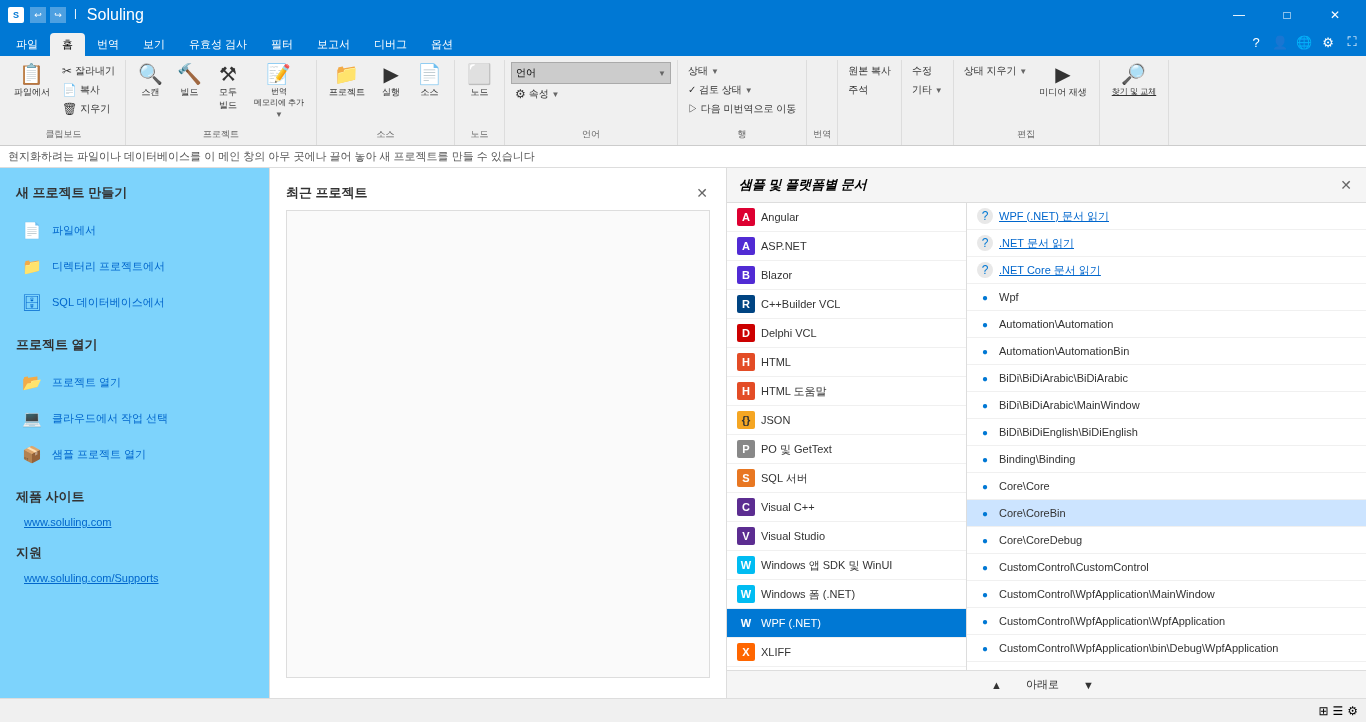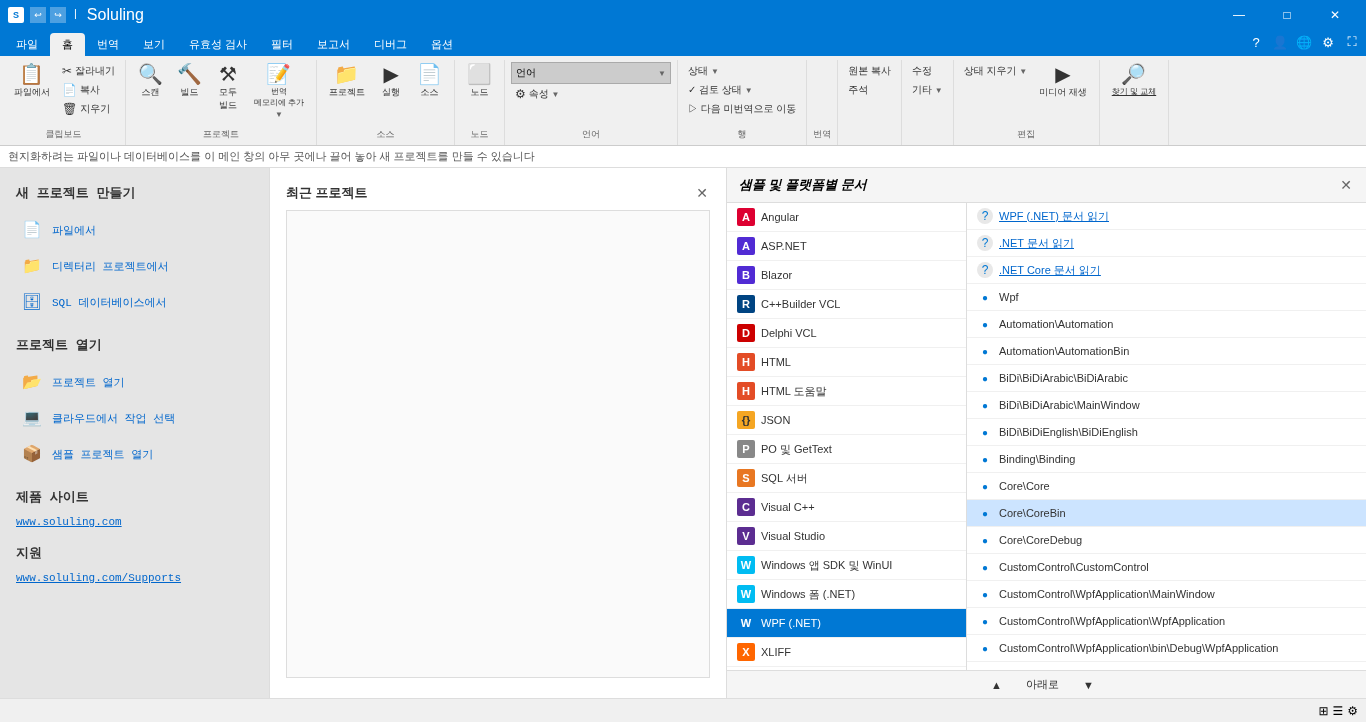--- a/index.html
+++ b/index.html
@@ -118,40 +118,39 @@
     
     #main {
       display: flex;
       height: calc(722px - 30px - 26px - 90px - 22px - 24px);
       background: #fff;
     }
 
     
     #left-panel {
       width: 270px;
-      background: #e5e5e5;
+      background: #7dd3fc;
       border-right: 1px solid #ddd;
       padding: 16px;
       overflow-y: auto;
-      font-family: Liberation Mono, monospace;
     }
     .section-title { font-size: 13px; font-weight: bold; color: #333; margin-bottom: 10px; margin-top: 16px; }
     .section-title:first-child { margin-top: 0; }
     .action-item {
       display: flex;
       align-items: center;
       gap: 8px;
       padding: 6px 4px;
       cursor: pointer;
       border-radius: 3px;
       font-size: 11px;
       color: #0066cc;
     }
     .action-icon { width: 24px; height: 24px; display: flex; align-items: center; justify-content: center; font-size: 16px; flex-shrink: 0; }
-    .link-item { color: #0066cc; cursor: pointer; font-size: 11px; margin: 3px 0; text-decoration: underline; display: block; }
+    .link-item { color: #0066cc; cursor: pointer; font-size: 11px; margin: 3px 8px; text-decoration: underline; display: block; }
 
     
     #center-panel {
       flex: 1;
       padding: 16px;
     }
     .panel-header {
       display: flex;
       align-items: center;
       justify-content: space-between;

